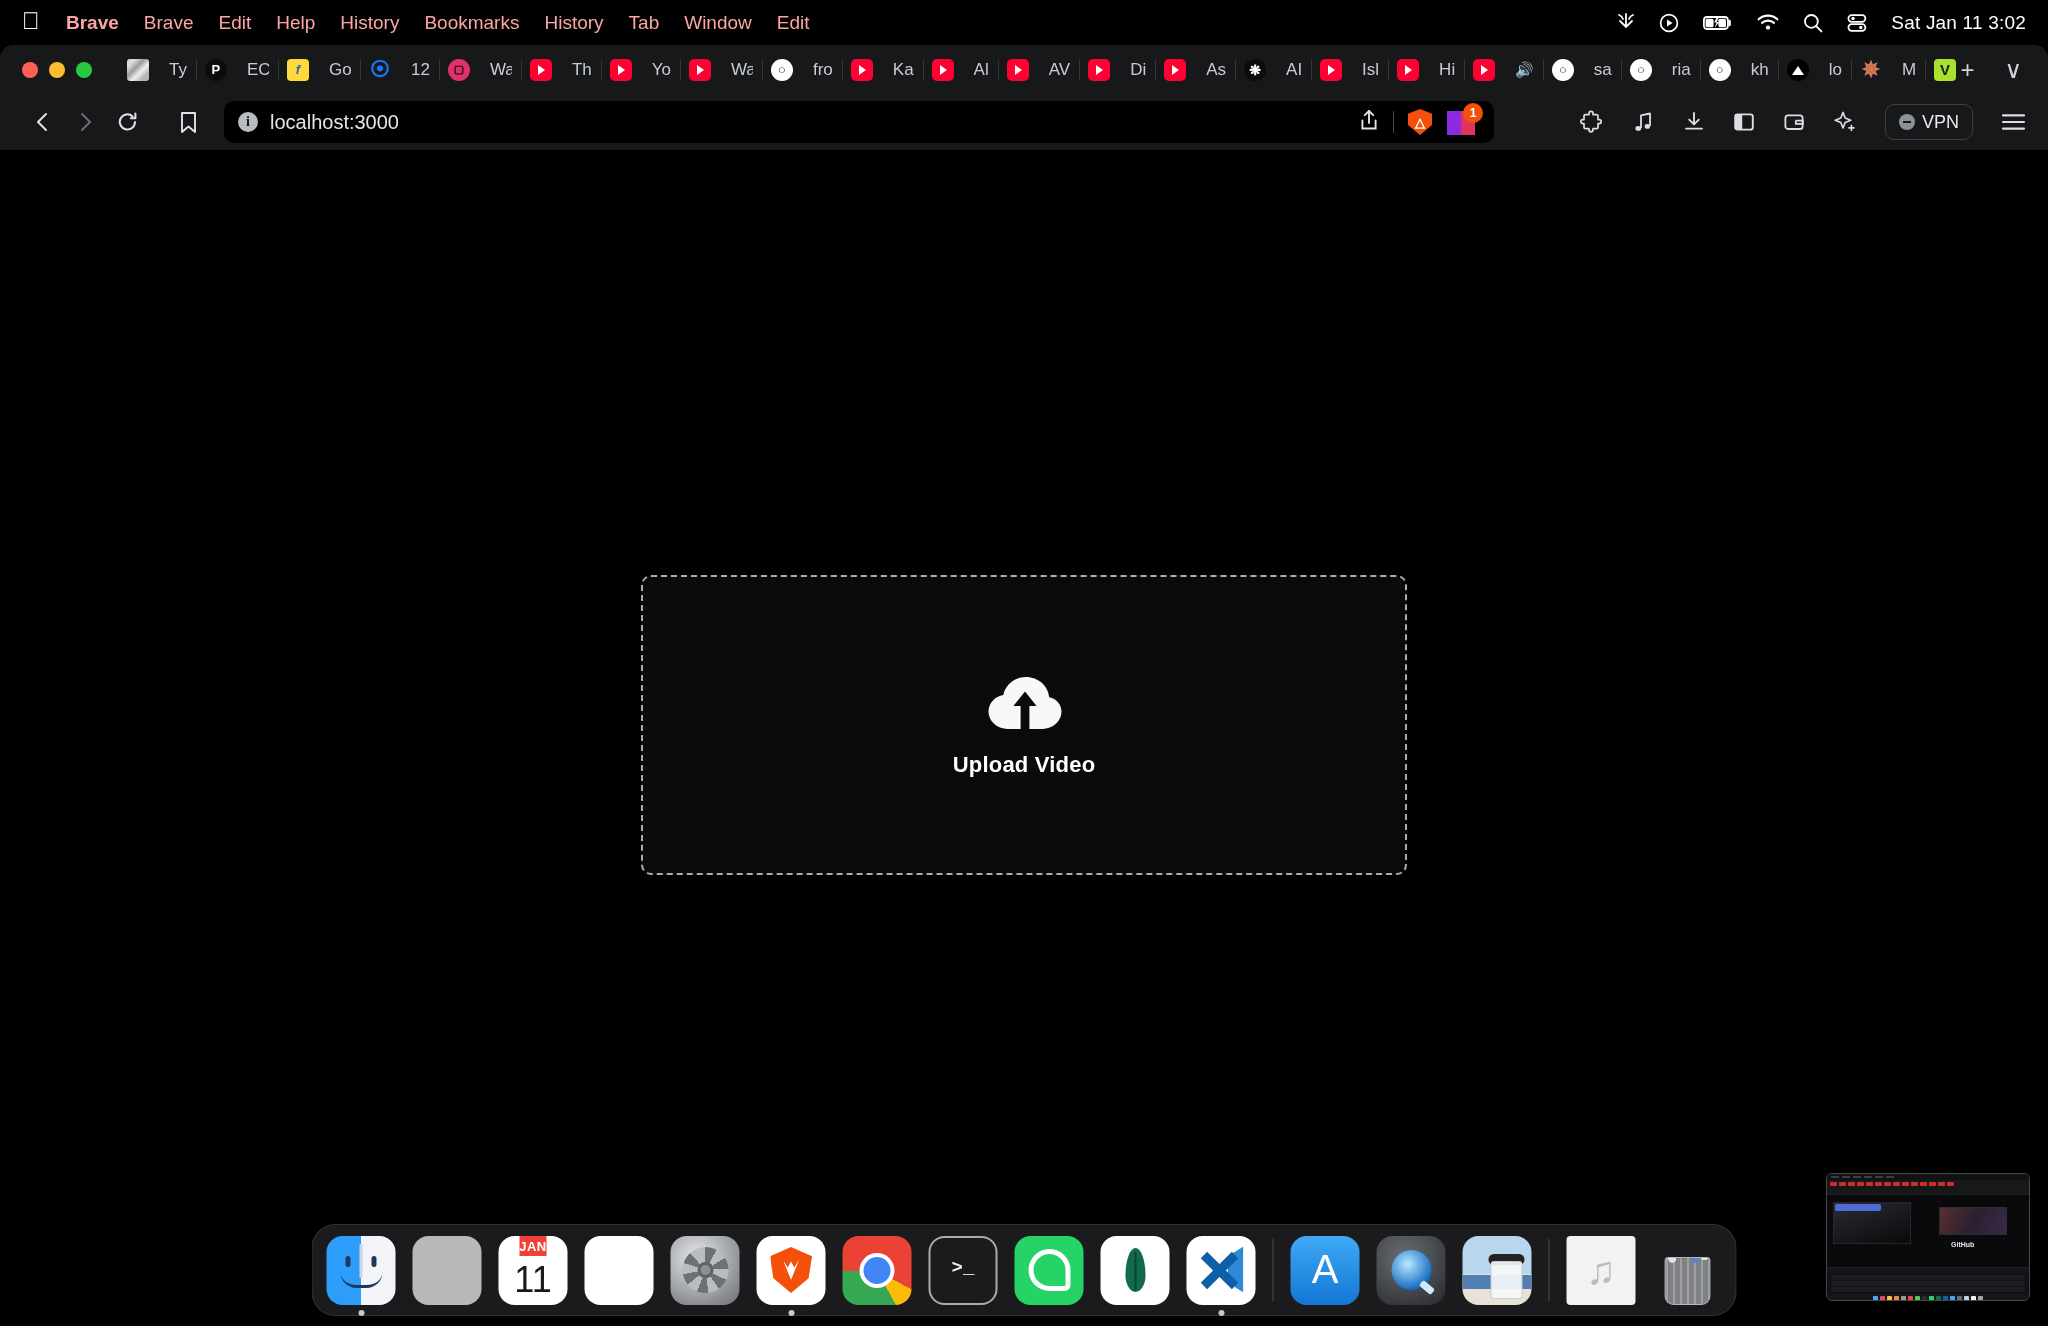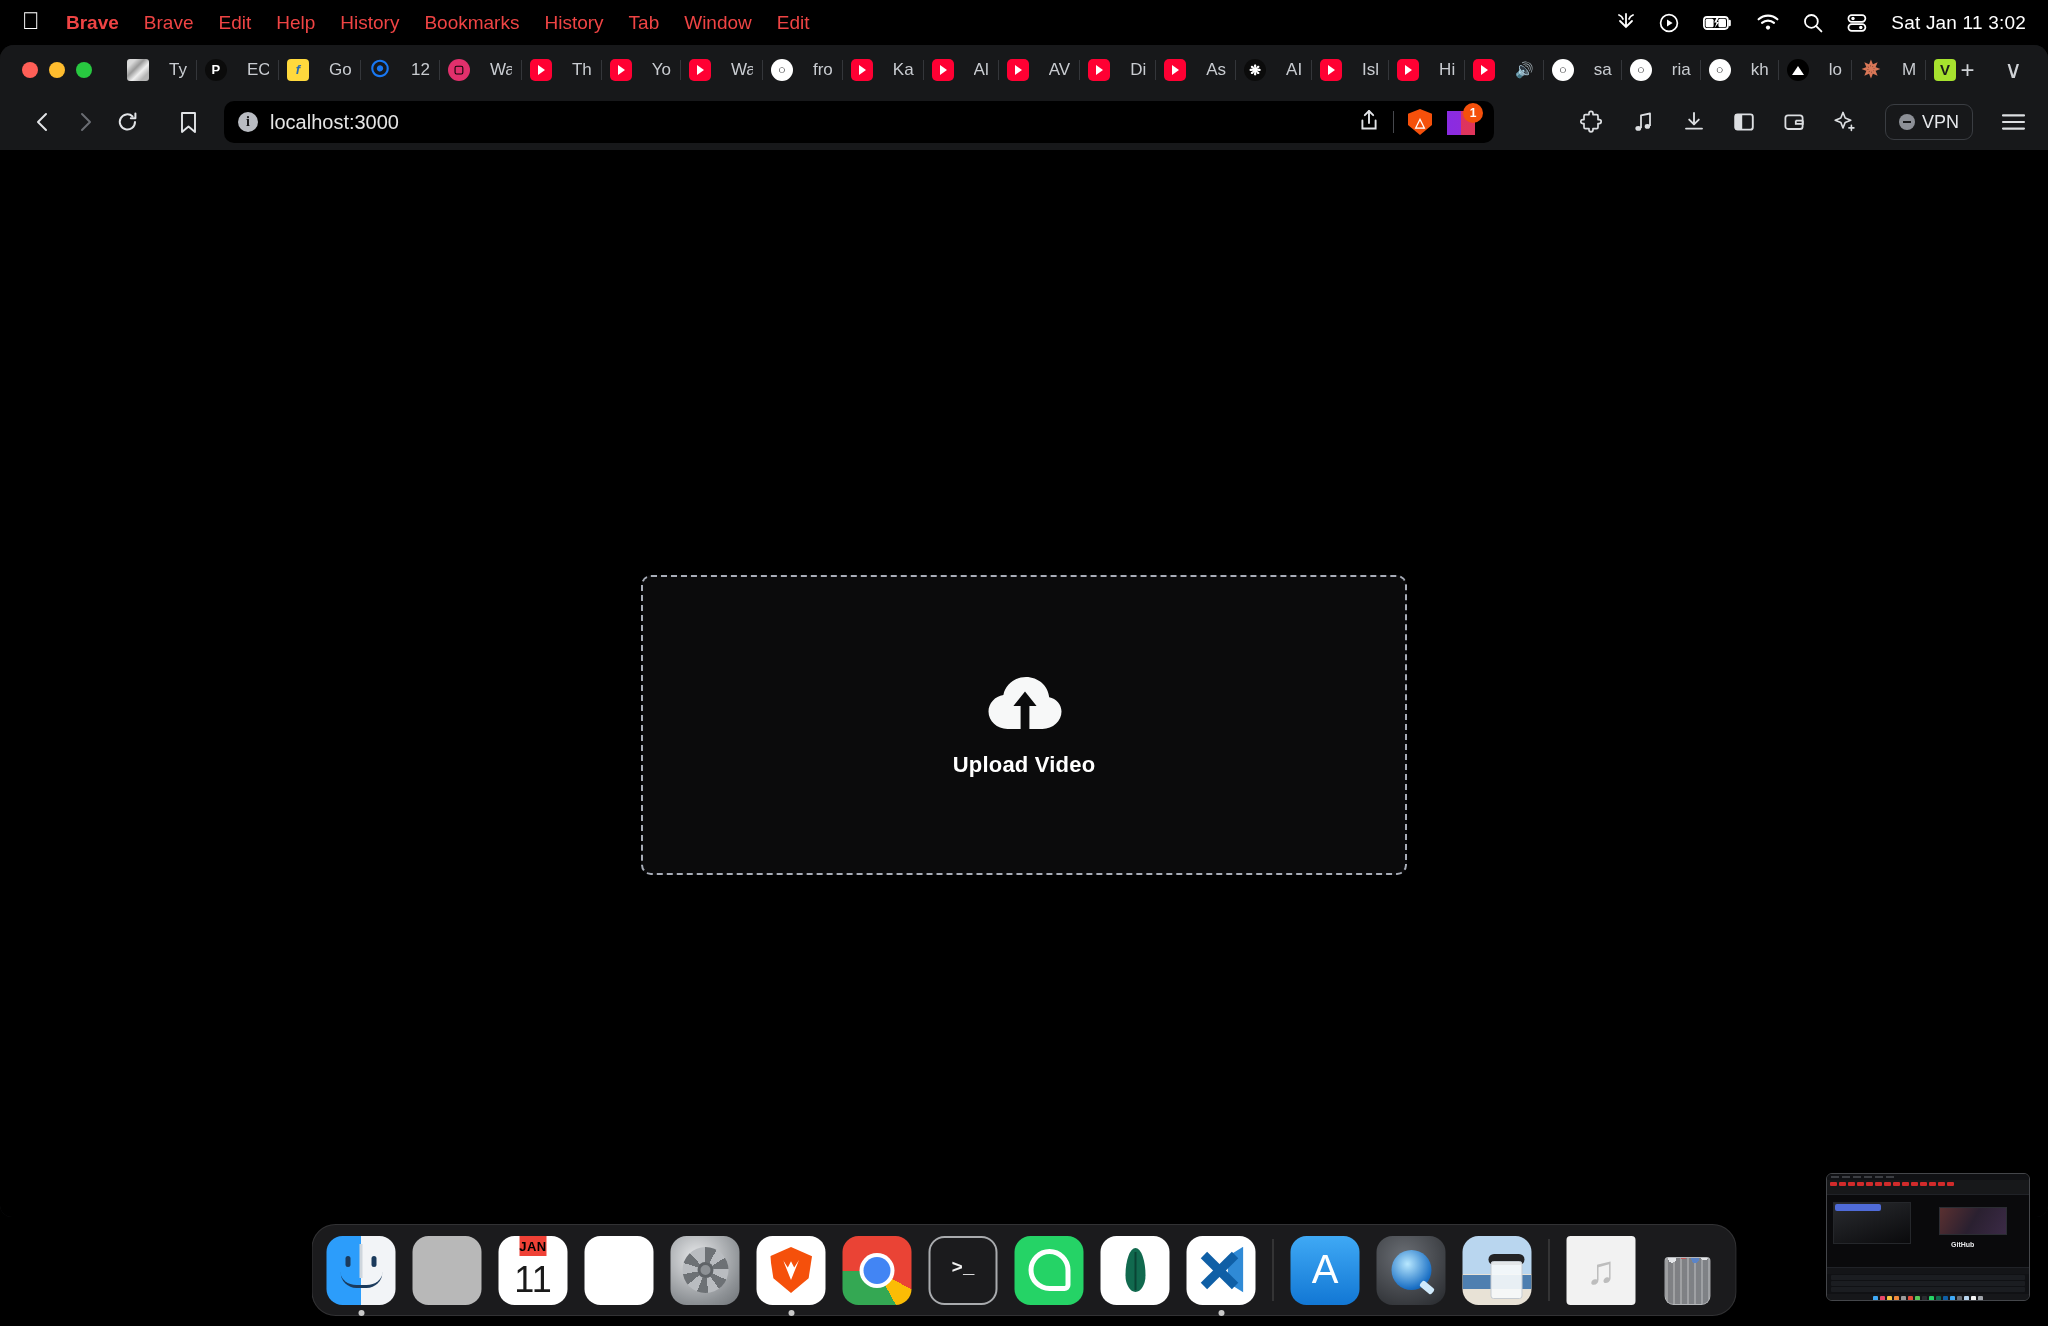--- a/index.html
+++ b/index.html
@@ -13,21 +13,21 @@
 
   
   .menubar {
     position: absolute; top: 0; left: 0; width: 2048px; height: 45px;
     background: #000;
     display: flex; align-items: center;
     padding: 0 22px;
     color: #fff;
   }
   .mb-apple { font-size: 24px; line-height: 1; margin-right: 26px; margin-top: -3px; }
-  .mb-item { font-size: 19px; margin-right: 25px; color: #ef4444; white-space: nowrap; }
+  .mb-item { font-size: 19px; margin-right: 25px; color: #fca5a5; white-space: nowrap; }
   .mb-item.bold { font-weight: bold; }
   .mb-right { margin-left: auto; display: flex; align-items: center; gap: 24px; }
   .mb-icon { display: flex; align-items: center; justify-content: center; }
   .mb-clock { font-size: 19px; letter-spacing: 0.2px; white-space: nowrap; }
 
   
   .browser {
     position: absolute; top: 45px; left: 0; width: 2048px; height: 1172px;
     background: #17181a;
     border-radius: 14px 14px 12px 12px;
@@ -206,21 +206,21 @@
   .ic-finder .smile {
     position: absolute; left: 14px; top: 36px; width: 42px; height: 16px;
     border-bottom: 3px solid #1b3a5c; border-radius: 0 0 40px 40px;
   }
   .ic-finder .nose { position: absolute; left: 33px; top: 8px; width: 3px; height: 34px; background: #cfd6dd; }
 
   .ic-launch { background: #b8b8b8; display: grid; grid-template-columns: repeat(3,1fr); gap: 4px; padding: 10px; }
   .ic-launch i { border-radius: 3px; display: block; }
 
   .ic-cal { background: #fff; display: flex; flex-direction: column; }
-  .ic-cal .top { background: #ef4136; color: #000000; font-size: 13px; font-weight: bold; text-align: center; padding: 3px 0 2px; letter-spacing: 0.5px; }
+  .ic-cal .top { background: #ef4136; color: #ffffff; font-size: 13px; font-weight: bold; text-align: center; padding: 3px 0 2px; letter-spacing: 0.5px; }
   .ic-cal .num { flex: 1; display: flex; align-items: center; justify-content: center; color: #1a1a1a; font-size: 36px; font-weight: 300; }
 
   .ic-notes { background: #fff; display: flex; flex-direction: column; }
   .ic-notes .top { height: 16px; background: #fcd663; }
   .ic-notes .lines { flex: 1; background:
      repeating-linear-gradient(#fff 0 5px, #e6e6e6 5px 6px); }
 
   .ic-settings { background: radial-gradient(circle at 38% 32%, #e9eaec, #8e9296 70%, #6e7276); }
   .ic-settings .gear {
     width: 46px; height: 46px; border-radius: 50%;

